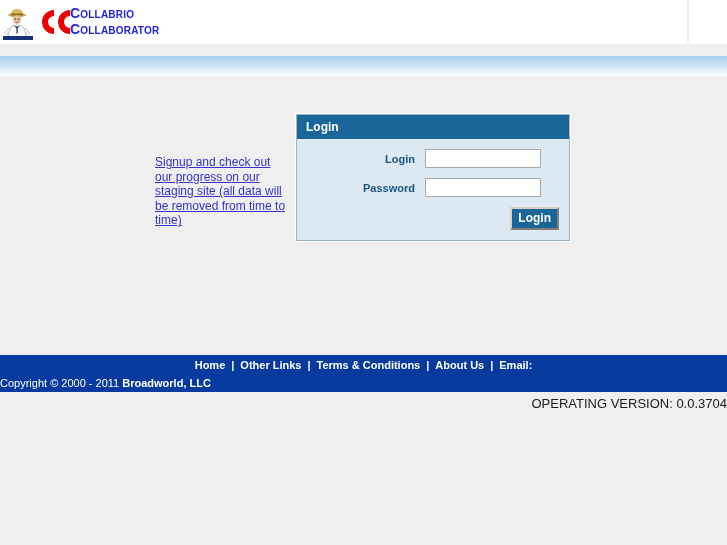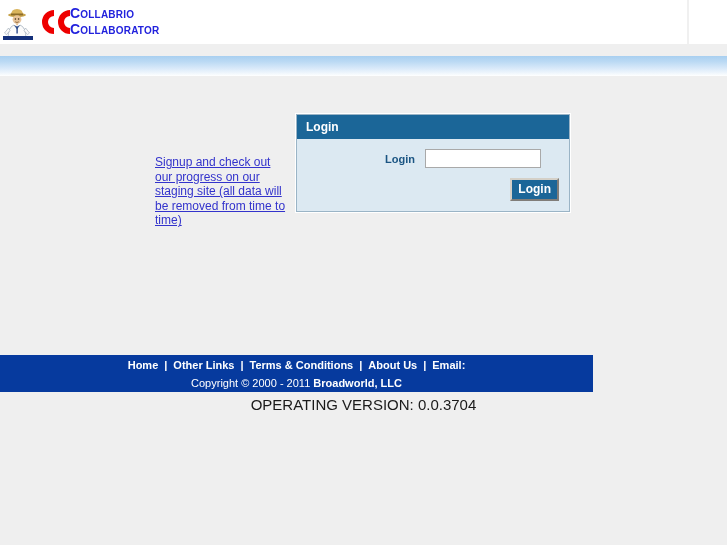--- a/index.html
+++ b/index.html
@@ -169,21 +169,21 @@
     font-size: 12px;
     line-height: 14.6px;
     text-decoration: underline;
     cursor: pointer;
   }
 
   
   #footer-bar {
     position: absolute;
     left: 0; top: 355px;
-    width: 593px;
+    width: 727px;
     height: 37px;
     background: #063a9e;
     color: #ffffff;
   }
   #footer-nav {
     text-align: center;
     font-size: 11px;
     font-weight: bold;
     padding-top: 3px;
     line-height: 15px;
@@ -192,34 +192,34 @@
   #footer-nav a {
     color: #ffffff;
     text-decoration: none;
     cursor: pointer;
   }
   #footer-nav .sep {
     padding: 0 6px;
     font-weight: bold;
   }
   #footer-copyright {
-    text-align: center;
+    text-align: left;
     font-size: 11px;
     padding-top: 3px;
     line-height: 14px;
   }
   #footer-copyright .company {
     font-weight: bold;
   }
   #footer-version {
     position: absolute;
     left: 0; top: 396px;
     width: 727px;
-    text-align: center;
-    font-size: 15px;
+    text-align: right;
+    font-size: 13px;
     color: #1a1a1a;
   }
   #page-bottom {
     position: absolute;
     left: 0; top: 392px;
     width: 727px;
     height: 153px;
     background: #efefef;
     z-index: -1;
   }
@@ -285,20 +285,24 @@
 
 <div id="login-panel">
   <div id="login-panel-title">Login</div>
   <div id="login-panel-body">
 
     <div class="form-row">
       <div class="form-label">Login</div>
       <input class="form-input" type="text" value="" style="">
     </div>
 
+    <div class="form-row">
+      <div class="form-label">Password</div>
+      <input class="form-input" type="password" value="" style="">
+    </div>
 
     <div id="login-actions">
       <button id="login-submit">Login</button>
     </div>
 
   </div>
 </div>
 
 <div id="footer-bar">
   <div id="footer-nav">

